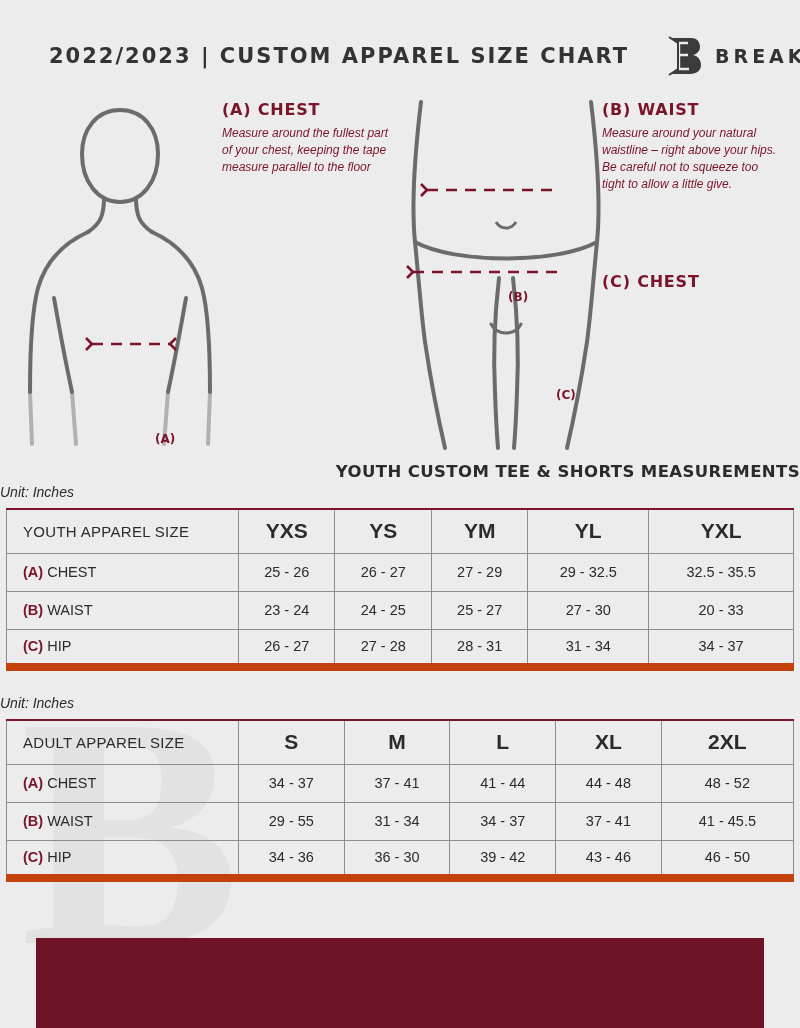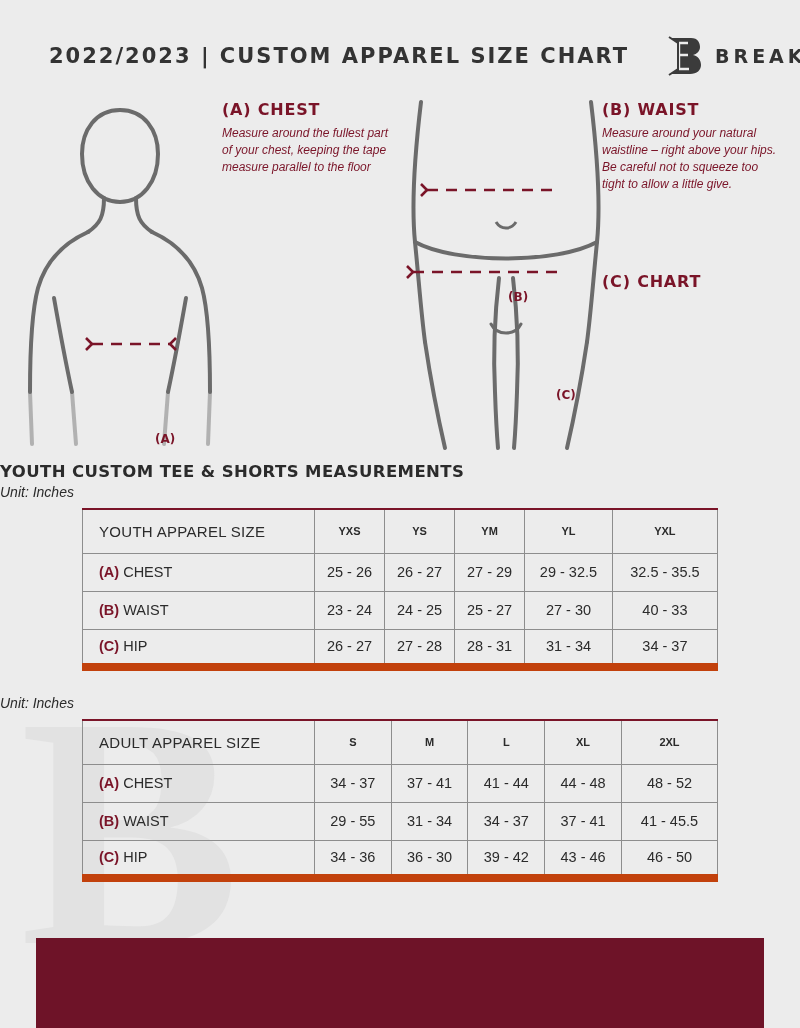--- a/index.html
+++ b/index.html
@@ -92,52 +92,52 @@
     position: absolute;
     font-family: "DejaVu Sans", sans-serif;
     font-weight: bold;
     font-size: 12px;
     color: #7a1428;
   }
 
   
   .section { margin-top: 10px; }
   .sec-title {
-    text-align: left;
+    text-align: right;
     font-family: "DejaVu Sans", sans-serif;
     font-weight: bold;
     font-size: 16.5px;
     letter-spacing: 0.4px;
     color: #2b2b2b;
   }
   .sec-unit {
     text-align: left;
     font-style: italic;
     font-size: 14px;
     color: #2b2b2b;
     margin-top: 3px;
     margin-bottom: 8px;
   }
   table {
-    width: 636px;
+    width: 788px;
     margin: 8px auto;
     border-collapse: collapse;
     background: transparent;
   }
   table th, table td {
     border: 1px solid #8d8d8d;
     height: 38px;
     text-align: center;
     font-size: 14.5px;
     color: #2b2b2b;
     font-weight: normal;
   }
   table thead th {
     font-weight: bold;
-    font-size: 11px;
+    font-size: 21px;
     height: 44px;
   }
   table thead th.first,
   table td.first {
     text-align: left;
     padding-left: 16px;
     width: 232px;
   }
   table thead th.first { font-weight: normal; font-size: 15px; letter-spacing: 0.3px;}
   table thead tr { border-top: 2px solid #7a1428; }
@@ -234,21 +234,21 @@
         <div class="note-title">(A) CHEST</div>
         <div class="note-body">Measure around the fullest part of your chest, keeping the tape measure parallel to the floor</div>
       </div>
 
       <div class="note" style="left:602px; top:8px; width:175px;">
         <div class="note-title">(B) WAIST</div>
         <div class="note-body">Measure around your natural waistline – right above your hips. Be careful not to squeeze too tight to allow a little give.</div>
       </div>
 
       <div class="note" style="left:602px; top:180px; width:178px;">
-        <div class="note-title">(C) CHART</div>
+        <div class="note-title">(C) CHEST</div>
       </div>
     </div>
 
     <div class="section">
       <div class="sec-title">YOUTH CUSTOM TEE &amp; SHORTS MEASUREMENTS</div>
       <div class="sec-unit">Unit: Inches</div>
       <table>
         <thead>
           <tr class="hdr-row">
             <th class="first">YOUTH APPAREL SIZE</th>
@@ -273,21 +273,21 @@
           </tr>
           <tr>
             <td class="first">
               <span class="lbl">(B)</span>
               <span>WAIST</span>
             </td>
             <td>23 - 24</td>
             <td>24 - 25</td>
             <td>25 - 27</td>
             <td>27 - 30</td>
-            <td>40 - 33</td>
+            <td>20 - 33</td>
           </tr>
           <tr class="last-row">
             <td class="first">
               <span class="lbl">(C)</span>
               <span>HIP</span>
             </td>
             <td>26 - 27</td>
             <td>27 - 28</td>
             <td>28 - 31</td>
             <td>31 - 34</td>

